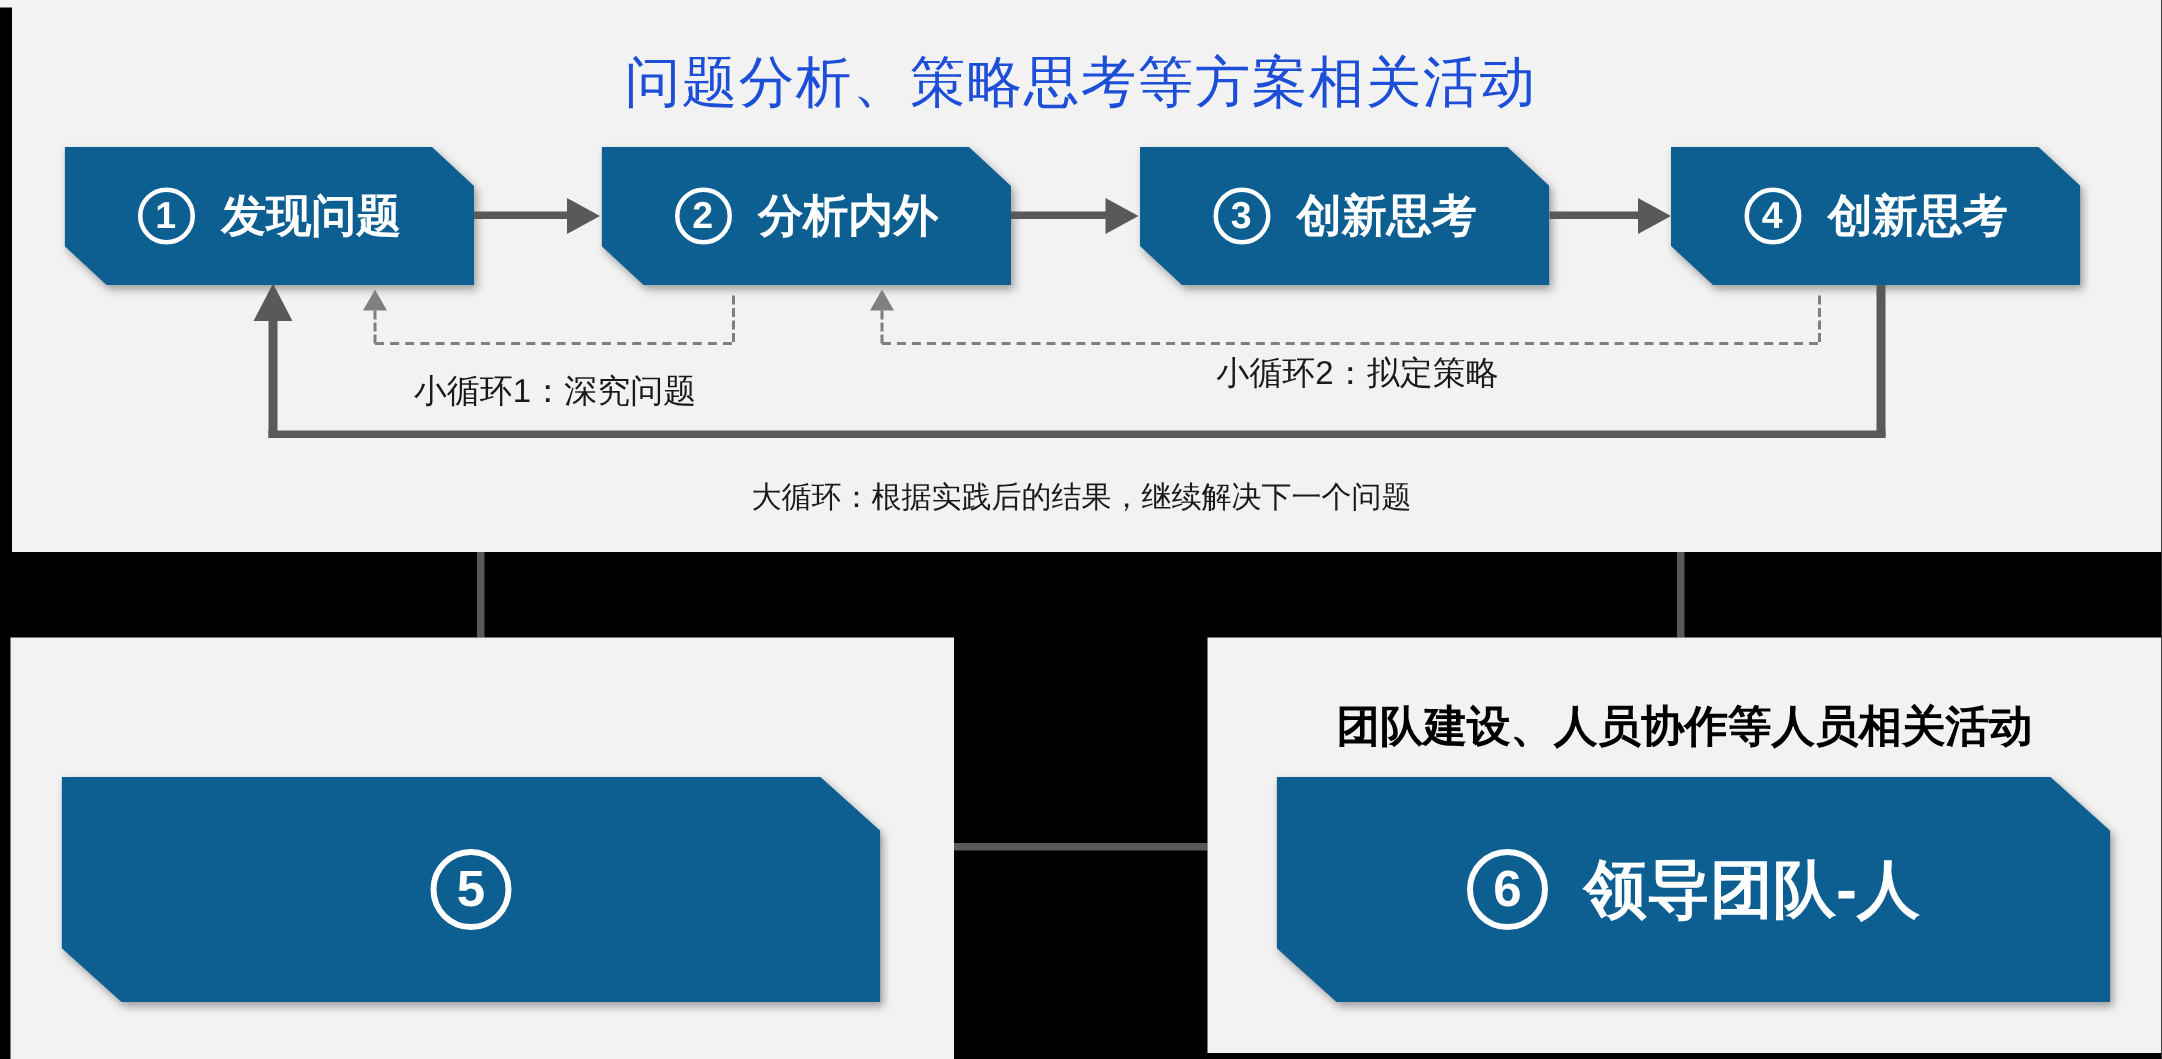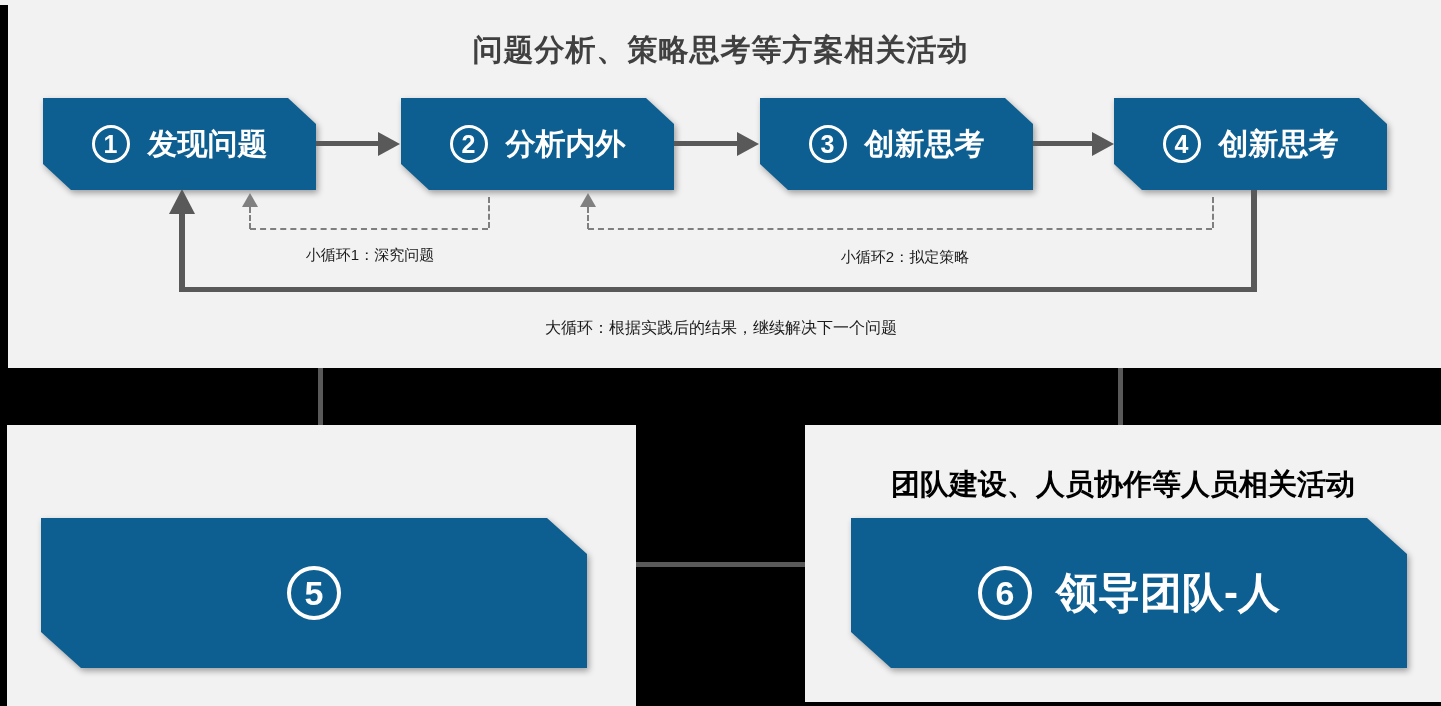--- a/index.html
+++ b/index.html
@@ -8,21 +8,21 @@
     font-family:"Liberation Sans", sans-serif;
   }
   
   .top-panel{position:absolute;left:0;top:0;width:1441px;height:368px;background:#F2F2F2;}
   .left-strip{position:absolute;left:0;top:5px;width:8px;height:363px;background:#000;}
   .bl-panel{position:absolute;left:7px;top:425px;width:629px;height:281px;background:#F2F2F2;}
   .br-panel{position:absolute;left:805px;top:425px;width:636px;height:277px;background:#F2F2F2;}
 
   .section-title{
     position:absolute;left:0;right:0;top:30px;margin:0;text-align:center;
-    font-size:30px;font-weight:bold;color:#404040;letter-spacing:1px;
+    font-size:37px;font-weight:normal;color:#1d4ed8;letter-spacing:1px;
   }
   .panel-title{
     position:absolute;left:0;right:0;top:40px;margin:0;text-align:center;
     font-size:29px;font-weight:bold;color:#000;
   }
 
   
   .box-wrap{position:absolute;filter:drop-shadow(2px 3px 3px rgba(0,0,0,0.35));}
   .shape{
     width:100%;height:100%;background:#0D5E91;color:#fff;font-weight:bold;
@@ -57,25 +57,25 @@
 
   
   .dv{position:absolute;width:0;border-left:2px dashed #7f7f7f;}
   .dh{position:absolute;height:0;border-top:2px dashed #7f7f7f;}
   .up-arrow-sm{position:absolute;width:0;height:0;
     border-left:8px solid transparent;border-right:8px solid transparent;
     border-bottom:14px solid #808080;}
 
   .loop-label{
     position:absolute;transform:translateX(-50%);white-space:nowrap;
-    font-size:15px;color:#1a1a1a;
+    font-size:22px;color:#1a1a1a;
   }
   .bigloop-label{
     position:absolute;transform:translateX(-50%);white-space:nowrap;
-    font-size:16px;color:#1a1a1a;
+    font-size:20px;color:#1a1a1a;
   }
 
   
   .conn-v{position:absolute;width:5px;height:57px;top:368px;background:#595959;}
   .conn-h{position:absolute;left:636px;top:562px;width:169px;height:5px;background:#595959;}
 </style>
 </head>
 <body>
 
 <div class="stage">
@@ -123,21 +123,21 @@
     <div class="up-arrow-sm" style="left:242px;top:193px;"></div>
     <div class="dv" style="left:249px;top:207px;height:22px;"></div>
     <div class="dh" style="left:250px;top:228px;width:238px;"></div>
     <div class="dv" style="left:488px;top:197px;height:31px;"></div>
     <div class="loop-label" style="left:370px;top:246px;">小循环1：深究问题</div>
 
     <div class="up-arrow-sm" style="left:580px;top:193px;"></div>
     <div class="dv" style="left:587px;top:207px;height:22px;"></div>
     <div class="dh" style="left:588px;top:228px;width:624px;"></div>
     <div class="dv" style="left:1212px;top:197px;height:31px;"></div>
-    <div class="loop-label" style="left:905px;top:248px;">小循环2：拟定策略</div>
+    <div class="loop-label" style="left:905px;top:234px;">小循环2：拟定策略</div>
 
     <div class="bigloop-label" style="left:721px;top:318px;">大循环：根据实践后的结果，继续解决下一个问题</div>
 
     <div class="left-strip"></div>
   </section>
 
   <div class="conn-v" style="left:318px;"></div>
   <div class="conn-v" style="left:1118px;"></div>
   <div class="conn-h"></div>
 

